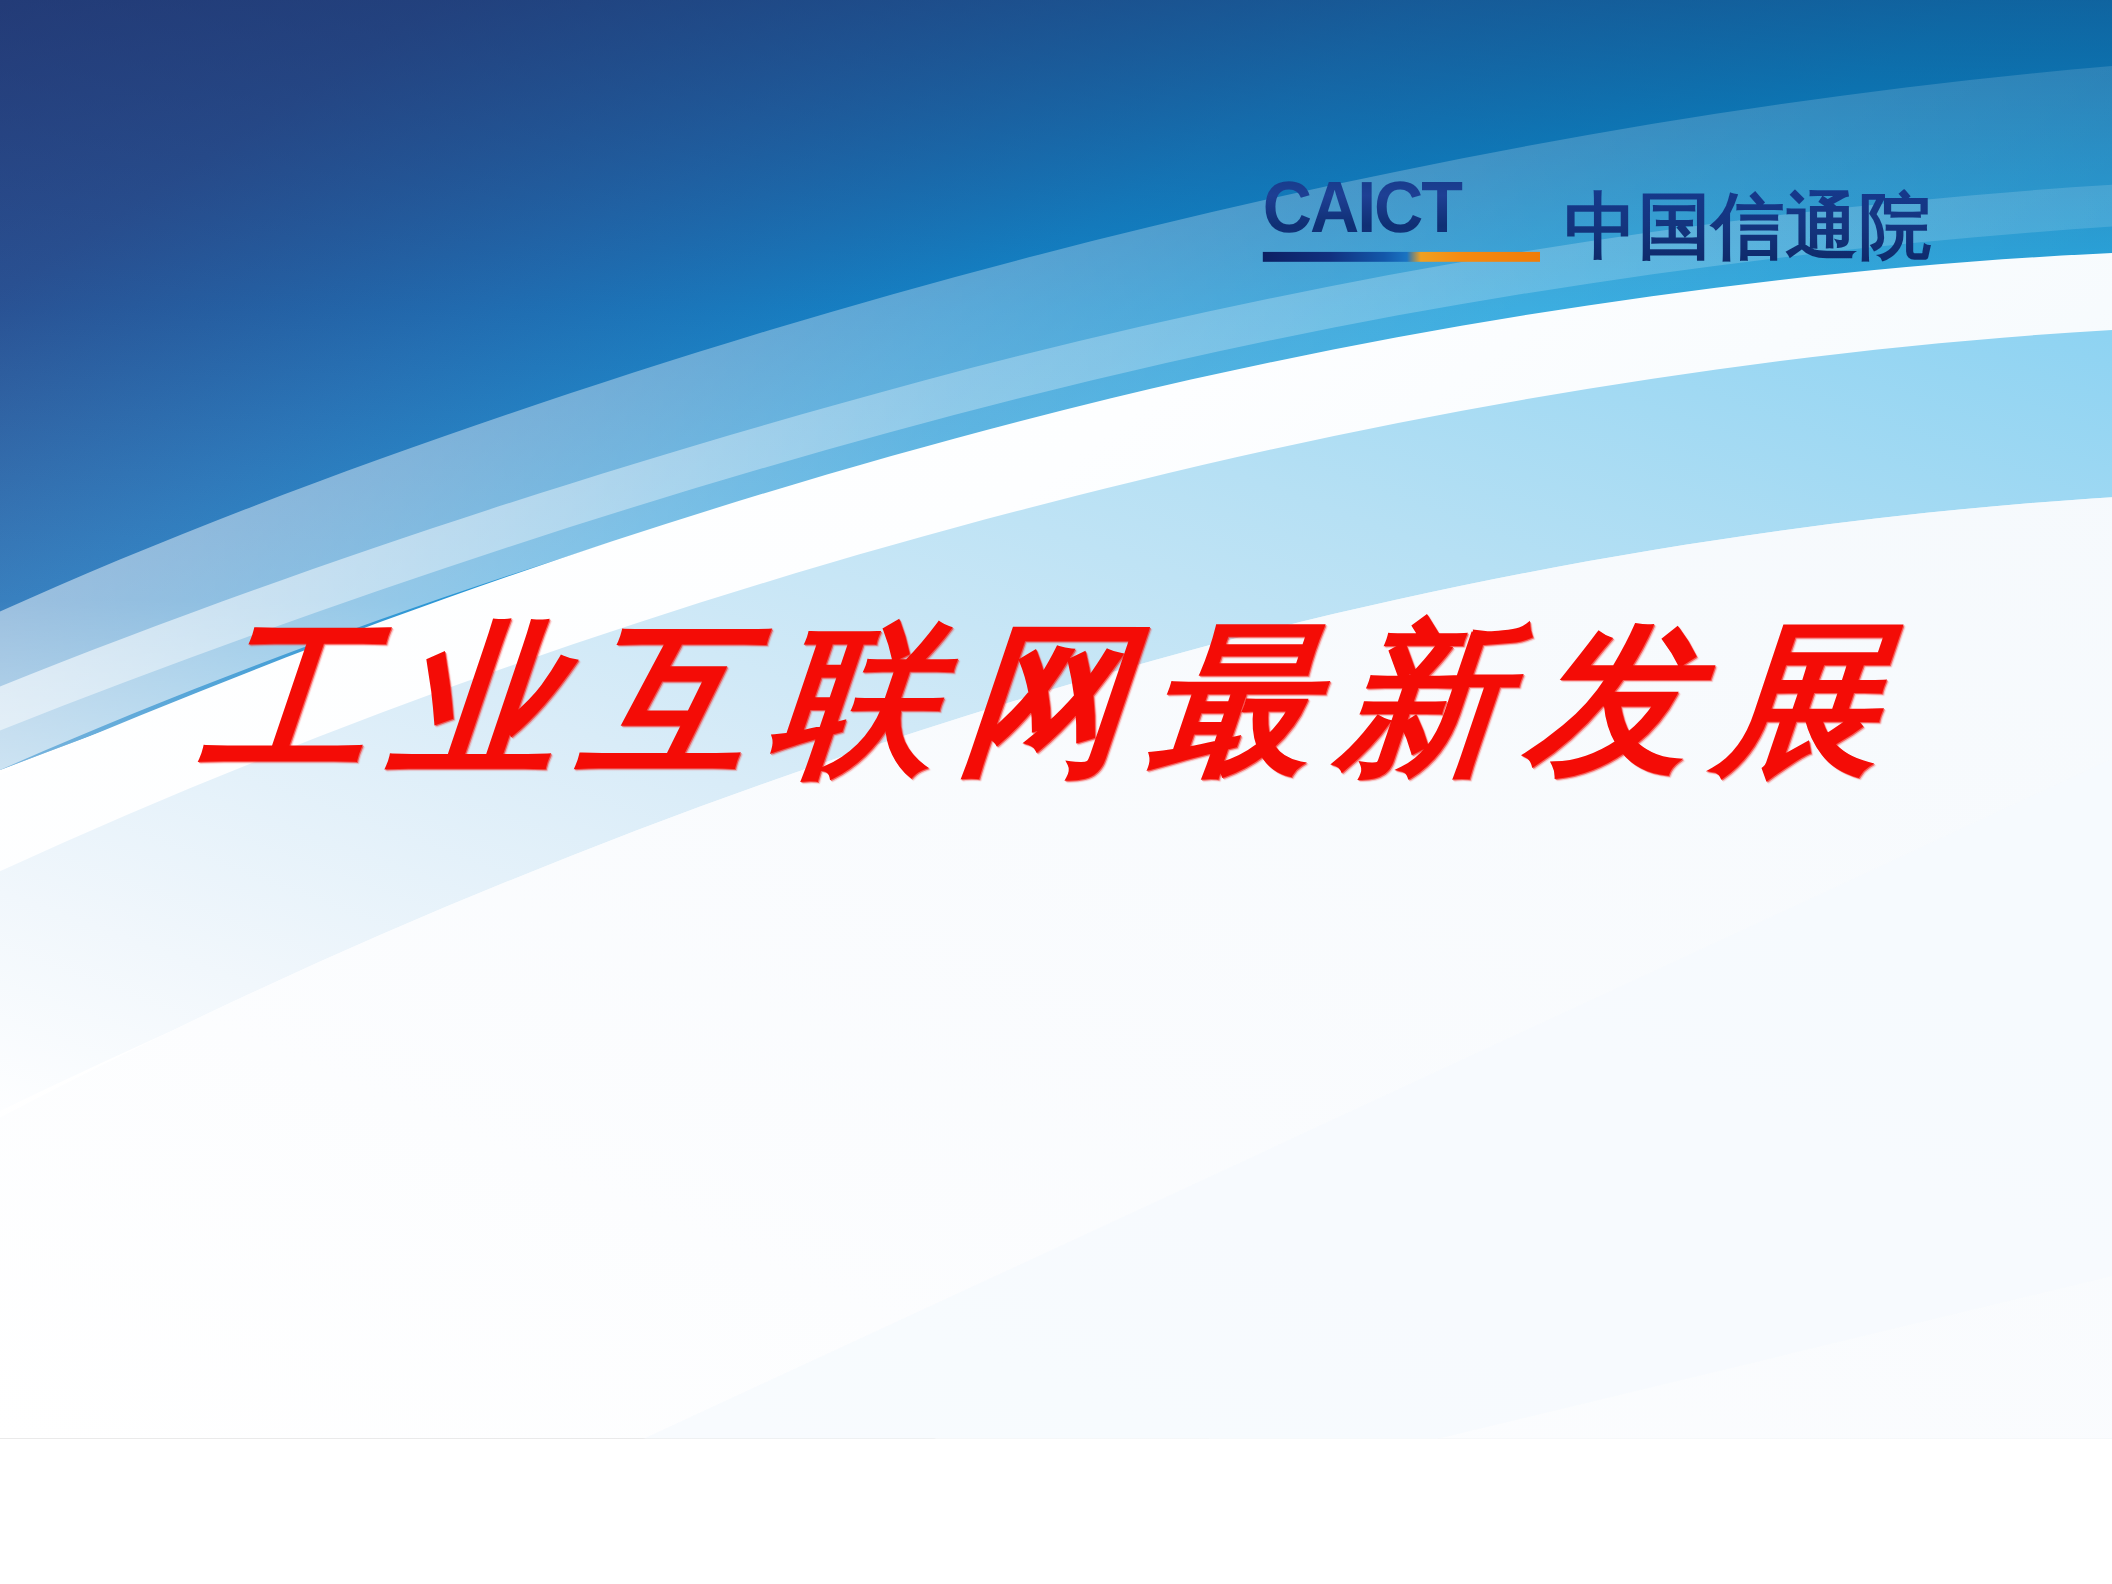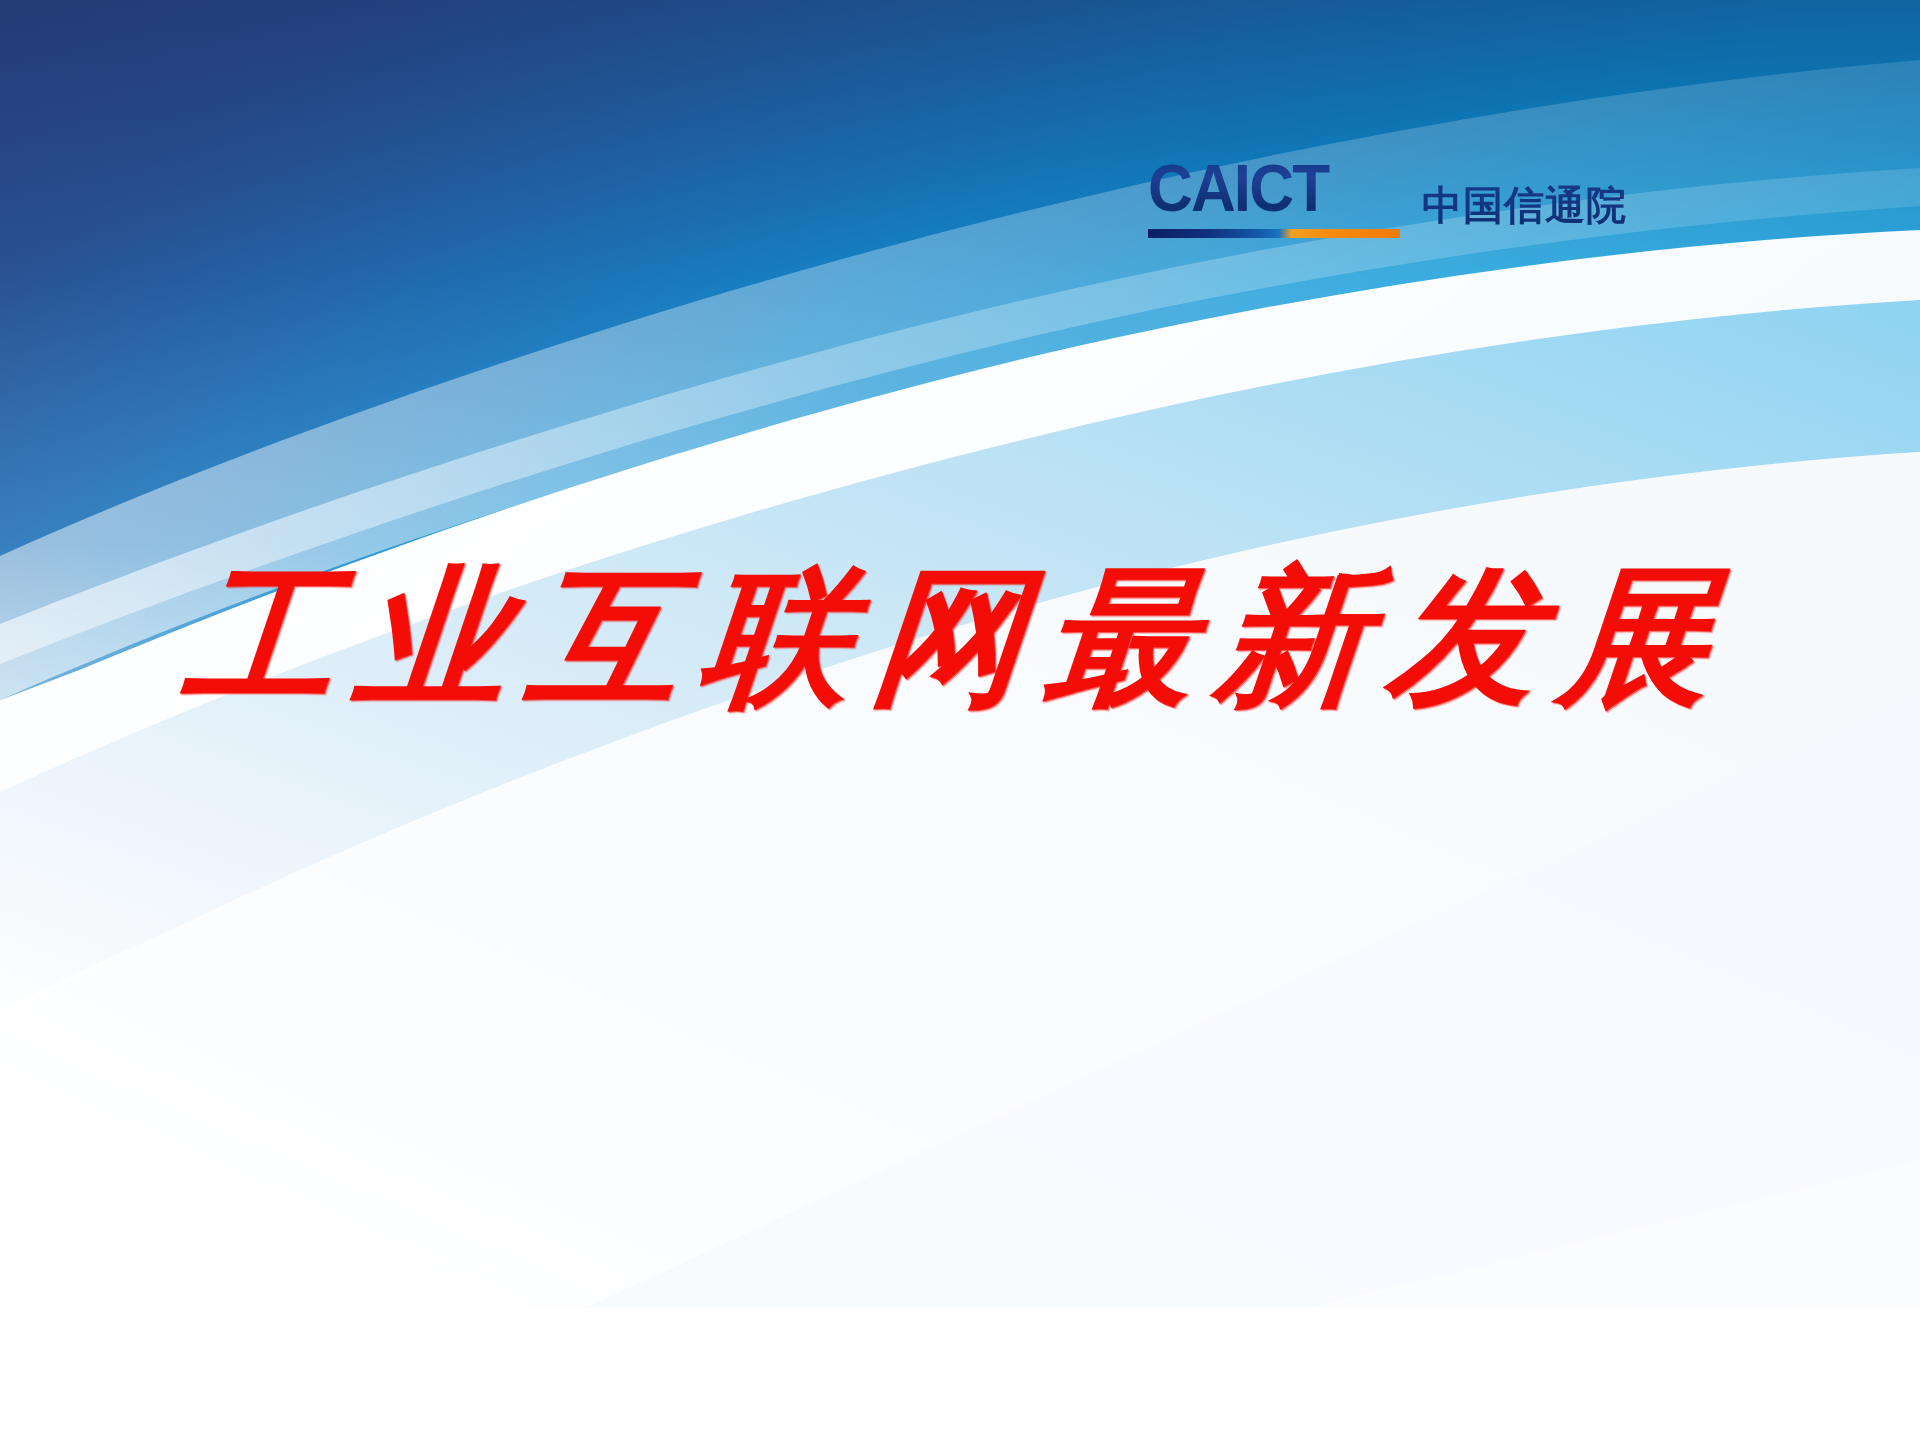--- a/index.html
+++ b/index.html
@@ -77,21 +77,21 @@
       #11307f 24%,
       #1358aa 44%,
       #1a74c2 52%,
       #f0a021 57%,
       #f58a11 72%,
       #f07c08 100%);
   }
   #logo-cn {
     font-family: "Liberation Sans", sans-serif;
     font-weight: bold;
-    font-size: 40px;
+    font-size: 66px;
     line-height: 66px;
     letter-spacing: 1px;
     white-space: nowrap;
     background: linear-gradient(180deg, #16398c 0%, #14357f 50%, #0e2a6b 100%);
     -webkit-background-clip: text;
     background-clip: text;
     color: transparent;
     -webkit-text-fill-color: transparent;
   }
 

